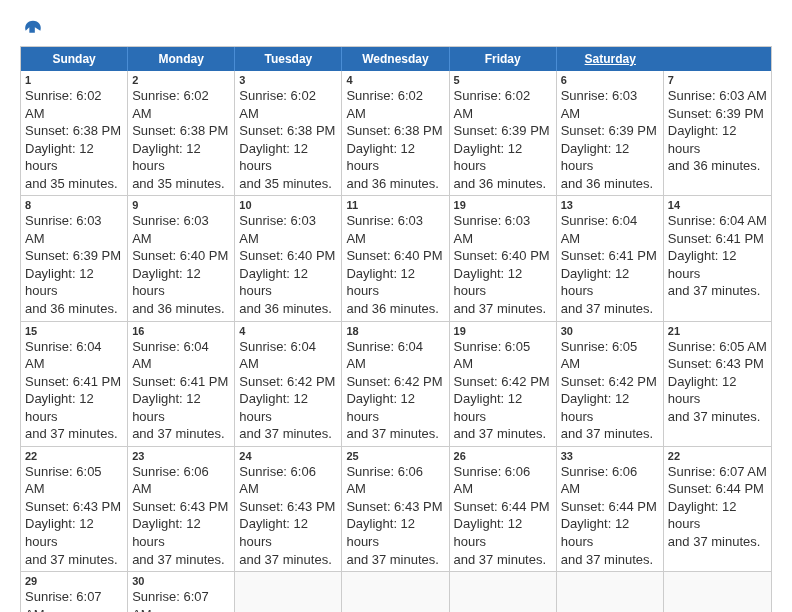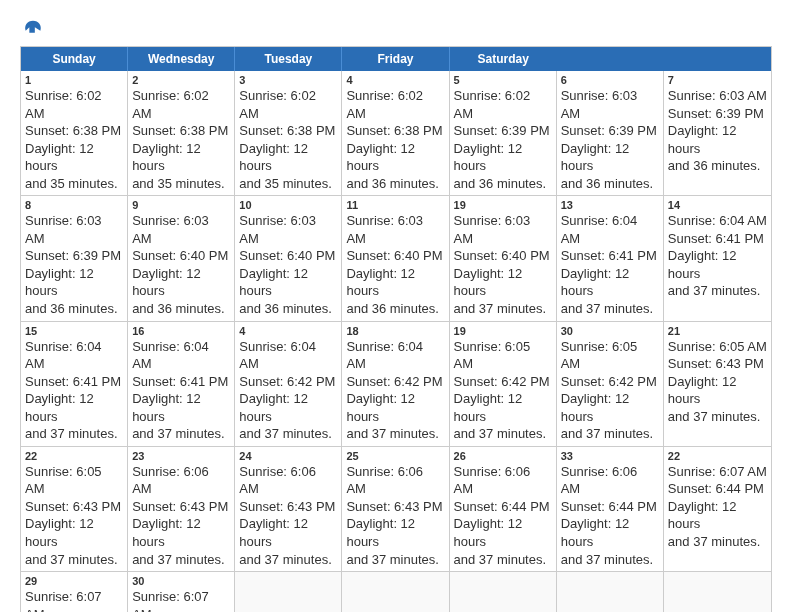--- a/index.html
+++ b/index.html
@@ -58,21 +58,21 @@
       background: #2a6db5;
     }
     .cal-header-cell {
       color: #fff;
       font-size: 12px;
       font-weight: bold;
       text-align: center;
       padding: 5px 2px;
       border-right: 1px solid #4a8dd5;
     }
-    .cal-header-cell:last-child { border-right: none; }
+    .cal-header-cell:last-child { border-right: none; text-decoration: underline; }
     .cal-body {
       flex: 1;
       display: flex;
       flex-direction: column;
     }
     .cal-row {
       display: grid;
       grid-template-columns: repeat(7, 1fr);
       flex: 1;
       border-top: 1px solid #ccc;
@@ -118,22 +118,23 @@
     </div>
     <div class="title-block">
       <div class="month-title"></div>
       <div class="location"></div>
     </div>
   </div>
 
   <div class="calendar">
     <div class="cal-header" id="cal-header">
         <div class="cal-header-cell">Sunday</div>
+        <div class="cal-header-cell">Monday</div>
+        <div class="cal-header-cell">Tuesday</div>
         <div class="cal-header-cell">Wednesday</div>
-        <div class="cal-header-cell">Tuesday</div>
         <div class="cal-header-cell">Friday</div>
         <div class="cal-header-cell">Saturday</div>
       </div>
     <div class="cal-body" id="cal-body">
         <div class="cal-row">
           <div class="cal-cell">
             <span class="day-num">1</span>
             <div class="day-info" style="white-space: pre-line;">Sunrise: 6:02 AM
 Sunset: 6:38 PM
 Daylight: 12 hours

